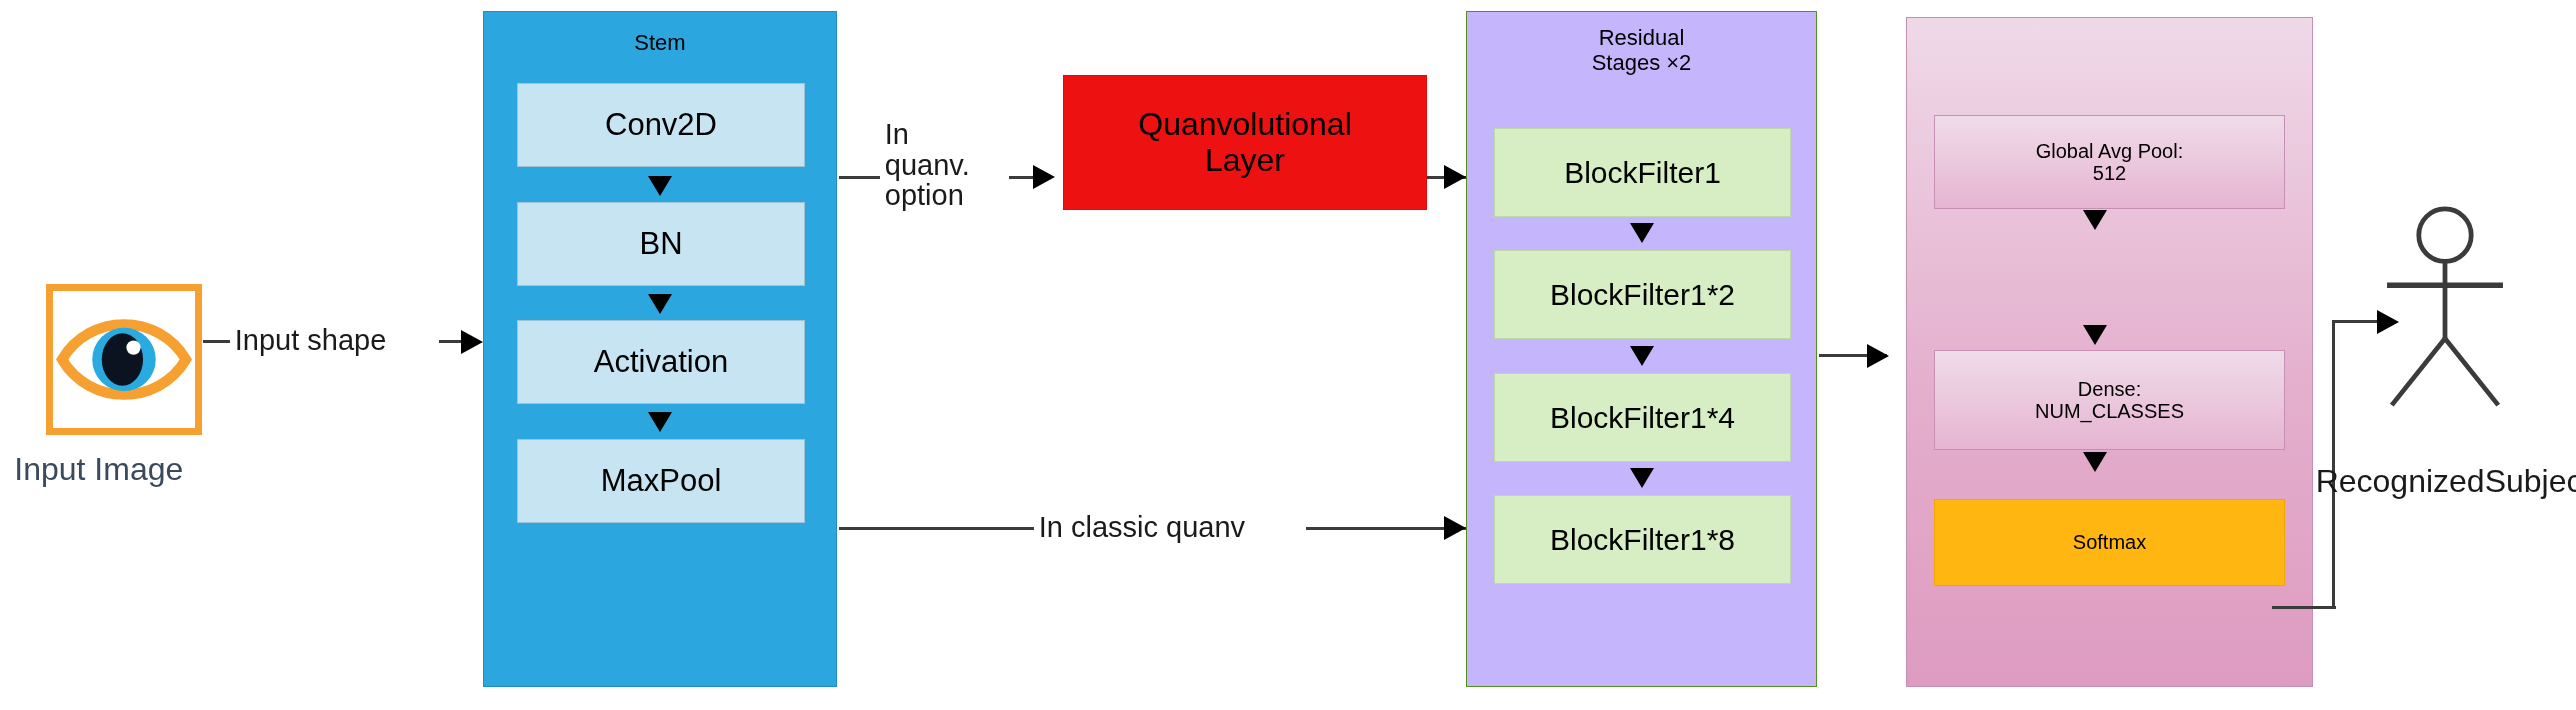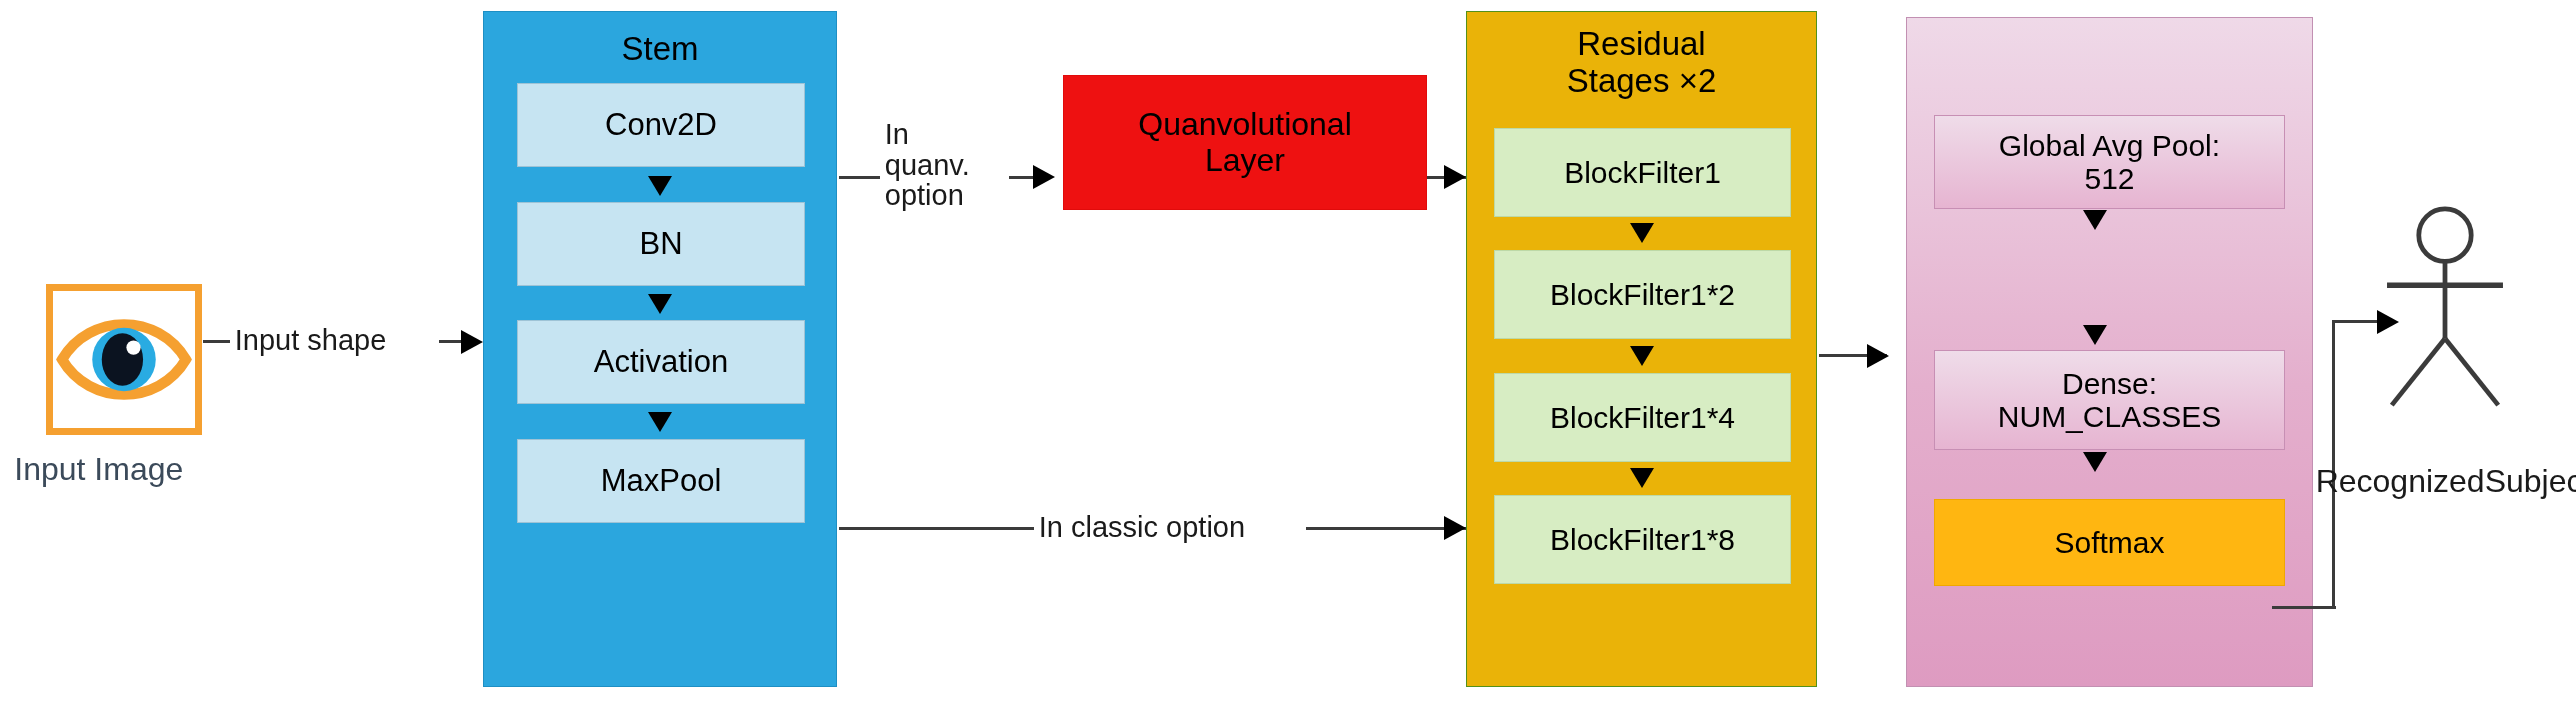--- a/index.html
+++ b/index.html
@@ -49,21 +49,21 @@
 
   
   .group {
     box-sizing: border-box;
   }
   .group-title {
     position: absolute;
     left: 0; right: 0;
     text-align: center;
     color: #000000;
-    font-size: 33px;
+    font-size: 22px;
     line-height: 1.12;
   }
   .inner {
     position: absolute;
     box-sizing: border-box;
     display: flex;
     align-items: center;
     justify-content: center;
     text-align: center;
     color: #000000;
@@ -89,41 +89,41 @@
     width: 362px; height: 133px;
     background: #EE1111;
     border: 1.6px solid #E10B0B;
     color: #000000;
     font-size: 32px;
   }
 
   #residual-group {
     left: 1466px; top: 11px;
     width: 351px; height: 676px;
-    background: #eab308;
+    background: #c4b5fd;
     border: 1.6px solid #54911A;
   }
   #residual-group .inner {
     background: #D7EDC3;
     border: 1.6px solid #BDD9A7;
     left: 27px; width: 297px;
     height: 89px;
     font-size: 30px;
   }
 
   #head-group {
     left: 1906px; top: 16.7px;
     width: 407px; height: 670px;
     background: linear-gradient(to bottom, #EFD9E8 0%, #E4AFCD 55%, #DE9BC1 100%);
     border: 1.6px solid #C290B2;
   }
   #head-group .inner {
     border: 1.6px solid #C78FB4;
     left: 27px; width: 351px;
-    font-size: 30px;
+    font-size: 20px;
     background: linear-gradient(to bottom, #EFDCE9 0%, #E6B4D1 100%);
   }
   #head-group .inner.softmax {
     background: #FFB611;
     border: 1.6px solid #F0A800;
     margin-top: 20px;
   }
 
   
   .hline { position: absolute; height: 3.2px; background: #3B3B3B; }
@@ -205,21 +205,21 @@
       <span>Quanvolutional</span><br>
       <span>Layer</span>
     </div>
   </div>
 
   <div class="hline abs" style="left:1427px; top:176px; width:48px;"></div>
   <div class="arrow-r abs" style="left:1444px; top:165px;"></div>
 
   <div class="hline abs" style="left:839px; top:527px; width:628px;"></div>
   <div class="arrow-r abs" style="left:1444px; top:516px;"></div>
-  <div class="edge-label" style="left:1034px; top:512px; width:262px;">In classic option</div>
+  <div class="edge-label" style="left:1034px; top:512px; width:262px;">In classic quanv</div>
 
   <div class="abs group" id="residual-group">
     <div class="group-title" style="top:14.3px;">
       <span>Residual</span><br>
       <span>Stages ×2</span>
     </div>
 
     <div class="inner" style="top:116px;">BlockFilter1</div>
     <div class="arrow-d" style="left:163px; top:211px;"></div>
     <div class="inner" style="top:238px;">BlockFilter1*2</div>

